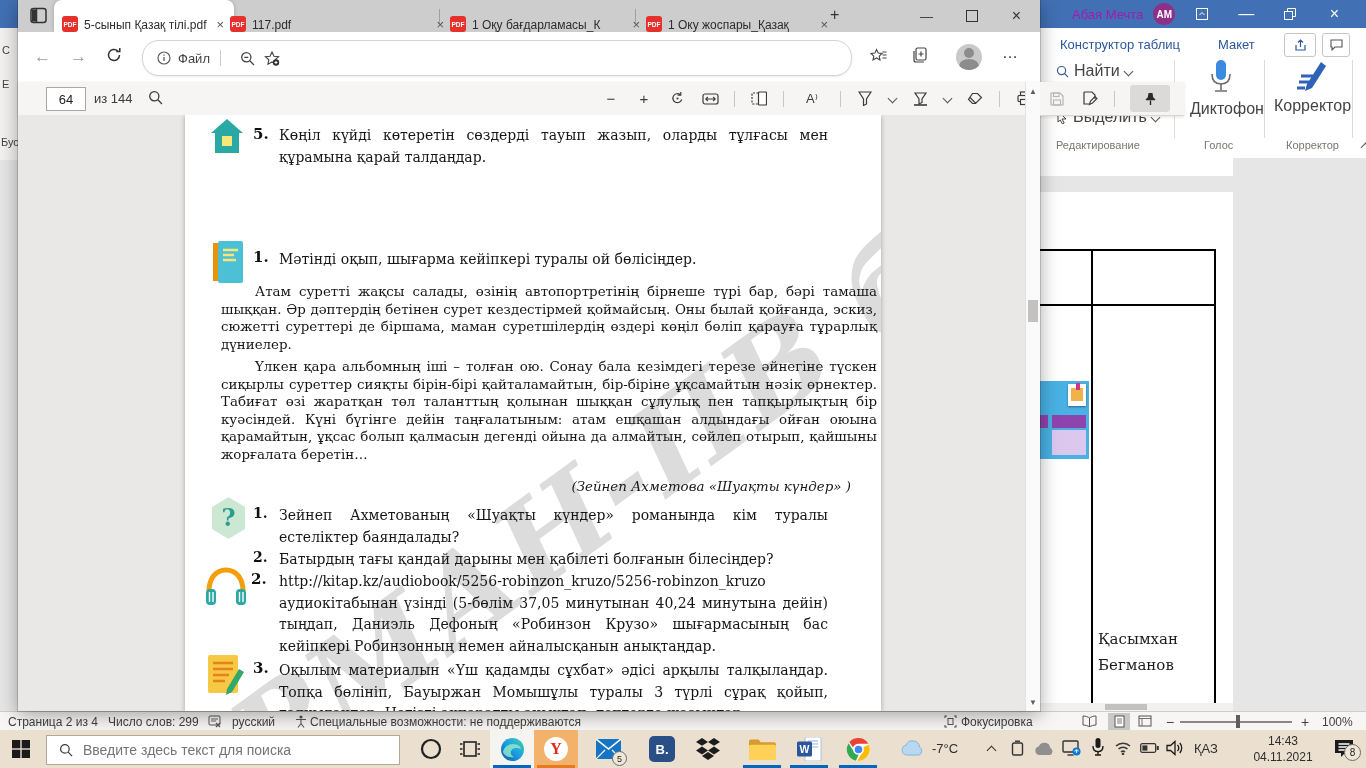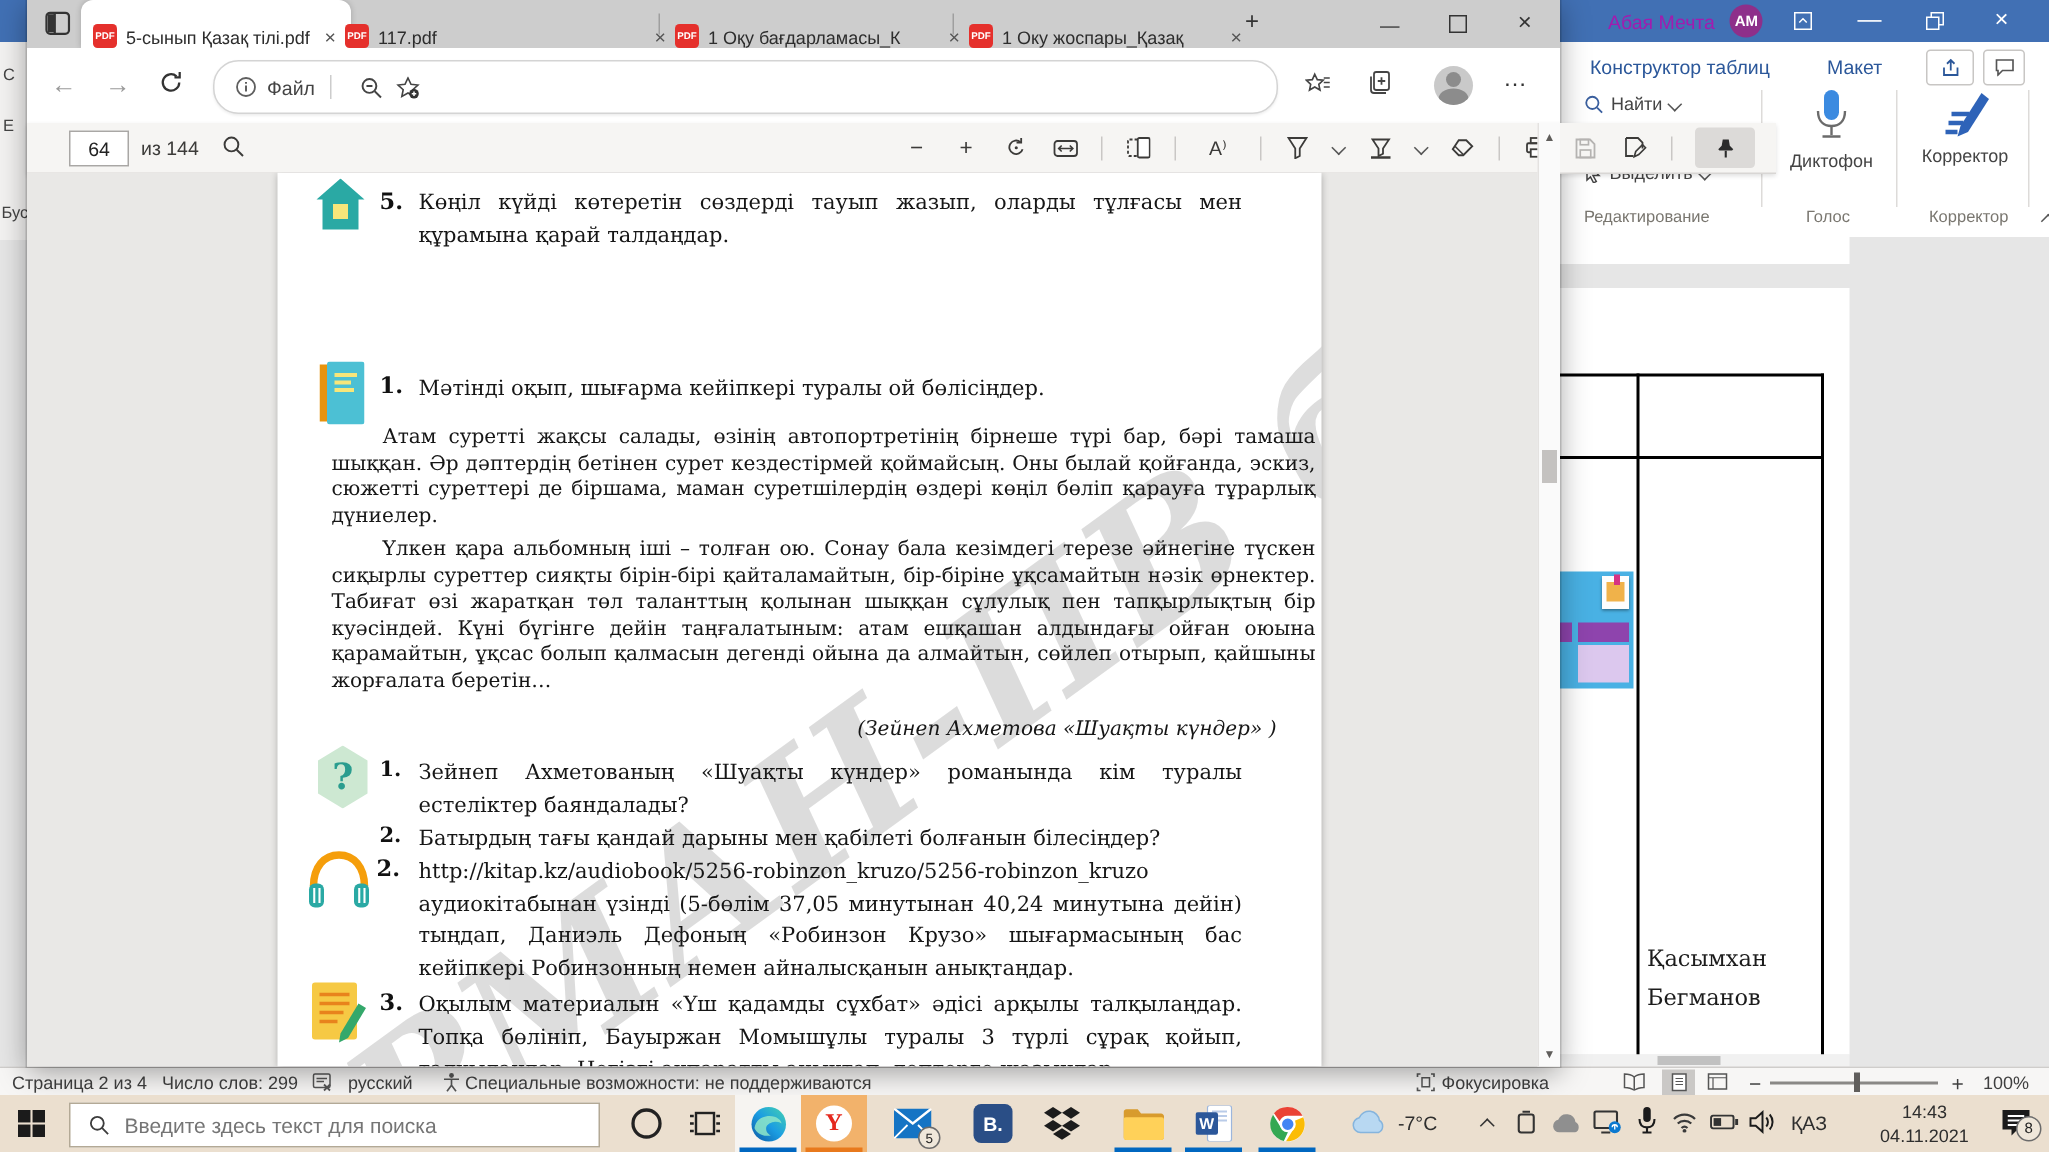--- a/index.html
+++ b/index.html
@@ -9,21 +9,21 @@
   .flex{display:flex;align-items:center}
   svg{display:block}
   
   .word-titlebar{left:0;top:0;width:1366px;height:28px;background:#4170b4}
   .word-title{color:#a21caf;font-size:13px}
   .avatar{width:22px;height:22px;border-radius:50%;background:#8e2f8a;color:#fff;font-size:10px;
           display:flex;align-items:center;justify-content:center;font-weight:bold}
   .wt-btn{width:34px;height:28px;display:flex;align-items:center;justify-content:center;color:#fff}
   .word-ribbon{left:1040px;top:28px;width:326px;height:130px;background:#fff;border-bottom:1px solid #d8d6d4}
   .ribbon-tab{font-size:13px;color:#2b579a}
-  .rib-small{font-size:12px;color:#444}
+  .rib-small{font-size:16px;color:#444}
   .group-label{font-size:11px;color:#79766f}
   .vdiv{width:1px;background:#dddbd9}
   .chev{width:6px;height:6px;border-right:1.4px solid #555;border-bottom:1.4px solid #555;
         transform:rotate(45deg);display:inline-block}
   .chev-up{transform:rotate(-135deg)}
   .word-doc{left:1040px;top:158px;width:326px;height:553px;background:#e6e6e6}
   .tline{position:absolute;background:#000}
   .word-status{left:0;top:711px;width:1366px;height:19px;background:#f7f6f5;border-top:1px solid #cfcdcb;
                font-size:12px;color:#3f3f3f}
   .serif{font-family:"DejaVu Serif","Liberation Serif",serif}

